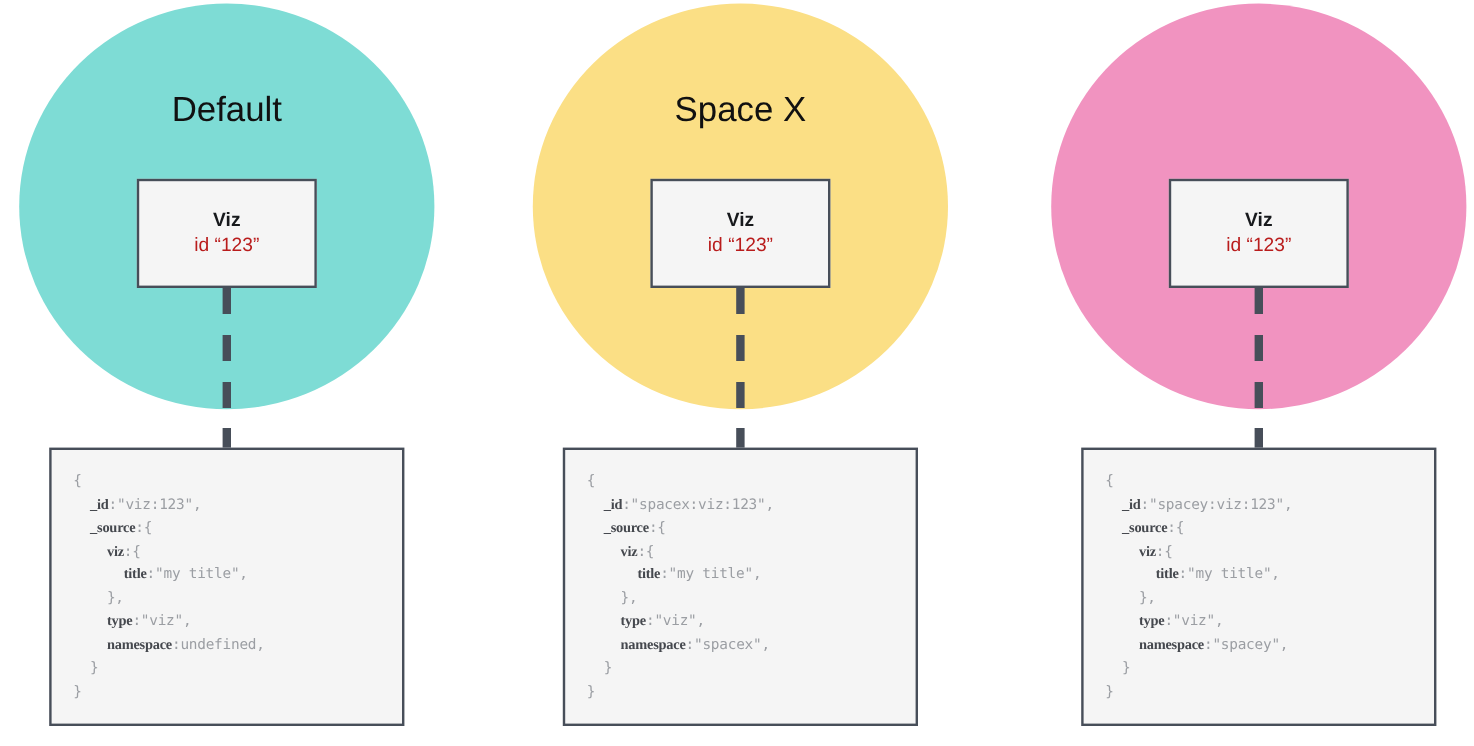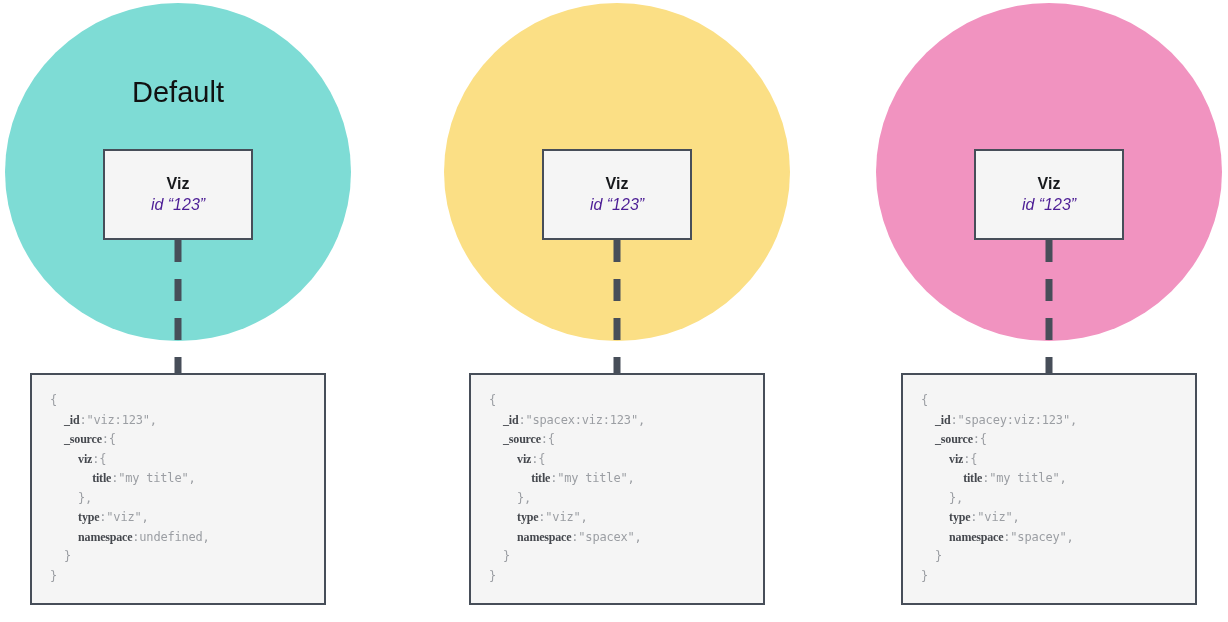--- a/index.html
+++ b/index.html
@@ -2,39 +2,39 @@
 <html style="--outline: #474e59; --panel: #f5f5f5; --title: #111111; --code-key: #45484e; --code-plain: #9b9ea3;"><head>
 <meta charset="utf-8">
 <style>
   html,body{margin:0;padding:0;}
   body{
     width:1228px;height:622px;position:relative;background:#ffffff;overflow:hidden;
     font-family:"Liberation Sans",sans-serif;
   }
   .canvas{position:absolute;inset:0;}
   .column{position:absolute;top:0;width:350px;height:622px;}
-  .column:nth-child(1){left:3px;}
+  .column:nth-child(1){left:14px;}
   .column:nth-child(2){left:442px;}
   .column:nth-child(3){left:874px;}
   .circle{
     position:absolute;top:3px;left:50%;transform:translateX(-50%);
     width:346px;height:338px;border-radius:50%;
   }
   .space-title{
     position:absolute;top:76px;left:0;right:0;text-align:center;
     font-size:29px;line-height:32px;font-weight:400;color:var(--title,#111);
   }
   .viz-card{
     position:absolute;top:149px;left:50%;transform:translateX(-50%);
     width:150px;height:91px;box-sizing:border-box;
     background:var(--panel,#f5f5f5);border:2px solid var(--outline,#474e59);
     display:flex;flex-direction:column;align-items:center;justify-content:center;gap:3px;
   }
   .viz-title{font-size:16px;font-weight:700;color:#17191c;line-height:18px;}
-  .viz-sub{font-size:16px;font-weight:400;color:#4c1d95;line-height:18px;font-style:italic;}
+  .viz-sub{font-size:16px;font-weight:400;color:#b91c1c;line-height:18px;}
   .dash-line{
     position:absolute;top:240px;left:50%;transform:translateX(-50%);
     width:7px;height:136px;
     background:repeating-linear-gradient(to bottom,var(--outline,#474e59) 0 22px,transparent 22px 39px);
   }
   .code-box{
     position:absolute;top:373px;left:50%;transform:translateX(-50%);
     width:296px;height:232px;box-sizing:border-box;margin:0;
     background:var(--panel,#f5f5f5);border:2px solid var(--outline,#474e59);
     padding:16px 0 0 18px;
@@ -56,20 +56,21 @@
     <div class="viz-card">
       <div class="viz-title">Viz</div>
       <div class="viz-sub">id “123”</div>
     </div>
     <div class="dash-line"></div>
     <pre class="code-box"><div class="code-line"><span class="p">{</span></div><div class="code-line"><span class="w">  </span><span class="k">_id</span><span class="p">:"viz:123",</span></div><div class="code-line"><span class="w">  </span><span class="k">_source</span><span class="p">:{</span></div><div class="code-line"><span class="w">    </span><span class="k">viz</span><span class="p">:{</span></div><div class="code-line"><span class="w">      </span><span class="k">title</span><span class="p">:"my title",</span></div><div class="code-line"><span class="p">    },</span></div><div class="code-line"><span class="w">    </span><span class="k">type</span><span class="p">:"viz",</span></div><div class="code-line"><span class="w">    </span><span class="k">namespace</span><span class="p">:undefined,</span></div><div class="code-line"><span class="p">  }</span></div><div class="code-line"><span class="p">}</span></div></pre>
   </div>
 
   <div class="column">
     <div class="circle" style="background: rgb(251, 223, 133);"></div>
+    <div class="space-title">Space X</div>
     <div class="viz-card">
       <div class="viz-title">Viz</div>
       <div class="viz-sub">id “123”</div>
     </div>
     <div class="dash-line"></div>
     <pre class="code-box"><div class="code-line"><span class="p">{</span></div><div class="code-line"><span class="w">  </span><span class="k">_id</span><span class="p">:"spacex:viz:123",</span></div><div class="code-line"><span class="w">  </span><span class="k">_source</span><span class="p">:{</span></div><div class="code-line"><span class="w">    </span><span class="k">viz</span><span class="p">:{</span></div><div class="code-line"><span class="w">      </span><span class="k">title</span><span class="p">:"my title",</span></div><div class="code-line"><span class="p">    },</span></div><div class="code-line"><span class="w">    </span><span class="k">type</span><span class="p">:"viz",</span></div><div class="code-line"><span class="w">    </span><span class="k">namespace</span><span class="p">:"spacex",</span></div><div class="code-line"><span class="p">  }</span></div><div class="code-line"><span class="p">}</span></div></pre>
   </div>
 
   <div class="column">
     <div class="circle" style="background: rgb(241, 147, 192);"></div>

